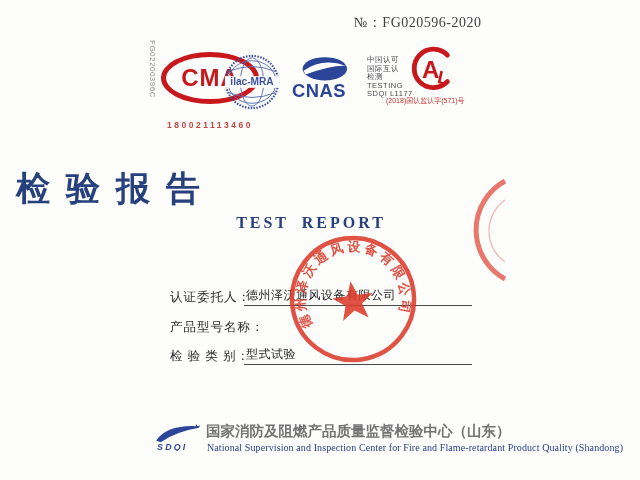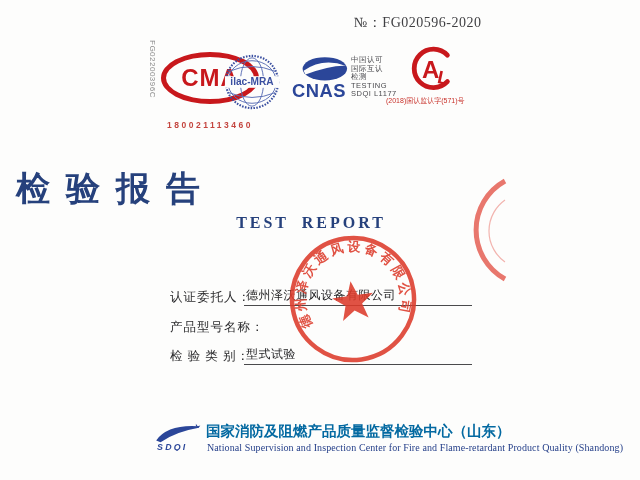--- a/index.html
+++ b/index.html
@@ -16,21 +16,21 @@
 
   
   .cma-wrap{left:160px;top:52px;width:100px;text-align:center;}
   .cma-oval{width:88px;height:42px;margin:0 auto;border:5px solid #c8181c;border-radius:50%;
             display:flex;align-items:center;justify-content:center;}
   .cma-oval span{color:#c8181c;font-weight:900;font-size:24px;letter-spacing:1px;}
   .cma-num{margin-top:16px;color:#c4453f;font-size:8.5px;letter-spacing:2.5px;font-weight:bold;}
 
   .ilac{left:223px;top:53px;width:58px;height:58px;}
   .cnas-logo{left:291px;top:56px;width:58px;height:44px;}
-  .cnas-info{left:351px;top:56px;font-size:7.5px;line-height:8.5px;color:#4a4a4e;letter-spacing:.5px;}
+  .cnas-info{left:367px;top:56px;font-size:7.5px;line-height:8.5px;color:#4a4a4e;letter-spacing:.5px;}
   .cnas-info div{white-space:nowrap;}
   .cal-logo{left:402px;top:46px;width:64px;height:48px;}
   .cal-caption{left:386px;top:96px;width:90px;font-size:7px;color:#c8312a;white-space:nowrap;}
 
   
   .title-cn{left:0;width:614px;top:166px;text-align:left;color:#26417c;
             font-size:34px;font-weight:bold;letter-spacing:16px;text-indent:16px;}
   .title-en{left:4px;width:614px;top:214px;text-align:center;color:#26417c;
             font-family:"Liberation Serif",serif;font-size:16px;font-weight:bold;letter-spacing:3px;word-spacing:6px;}
 
@@ -42,21 +42,21 @@
   .field .val{position:absolute;left:74px;right:0;top:0;height:18px;border-bottom:1.6px solid #4a4a4c;
               font-size:12px;color:#1e1e20;letter-spacing:.5px;white-space:nowrap;
               font-family:"Liberation Serif",serif;padding-left:2px;}
 
   
   .stamp{left:283px;top:229px;width:140px;height:140px;opacity:.88;}
   .edge-stamp{left:455px;top:178px;width:55px;height:105px;opacity:.8;}
 
   
   .footer-logo{left:153px;top:421px;width:54px;height:30px;}
-  .footer-cn{left:206px;top:422px;font-size:14.5px;font-weight:bold;color:#0369a1;letter-spacing:0;white-space:nowrap;}
+  .footer-cn{left:206px;top:422px;font-size:14.5px;font-weight:bold;color:#737373;letter-spacing:0;white-space:nowrap;}
   .footer-en{left:207px;top:442px;font-size:10px;color:#27418a;letter-spacing:.1px;white-space:nowrap;
              font-family:"Liberation Serif",serif;}
 </style>
 </head>
 <body>
 
 <div class="abs serial">№：FG020596-2020</div>
 
 <div class="abs side-code">FG02200396C</div>
 

